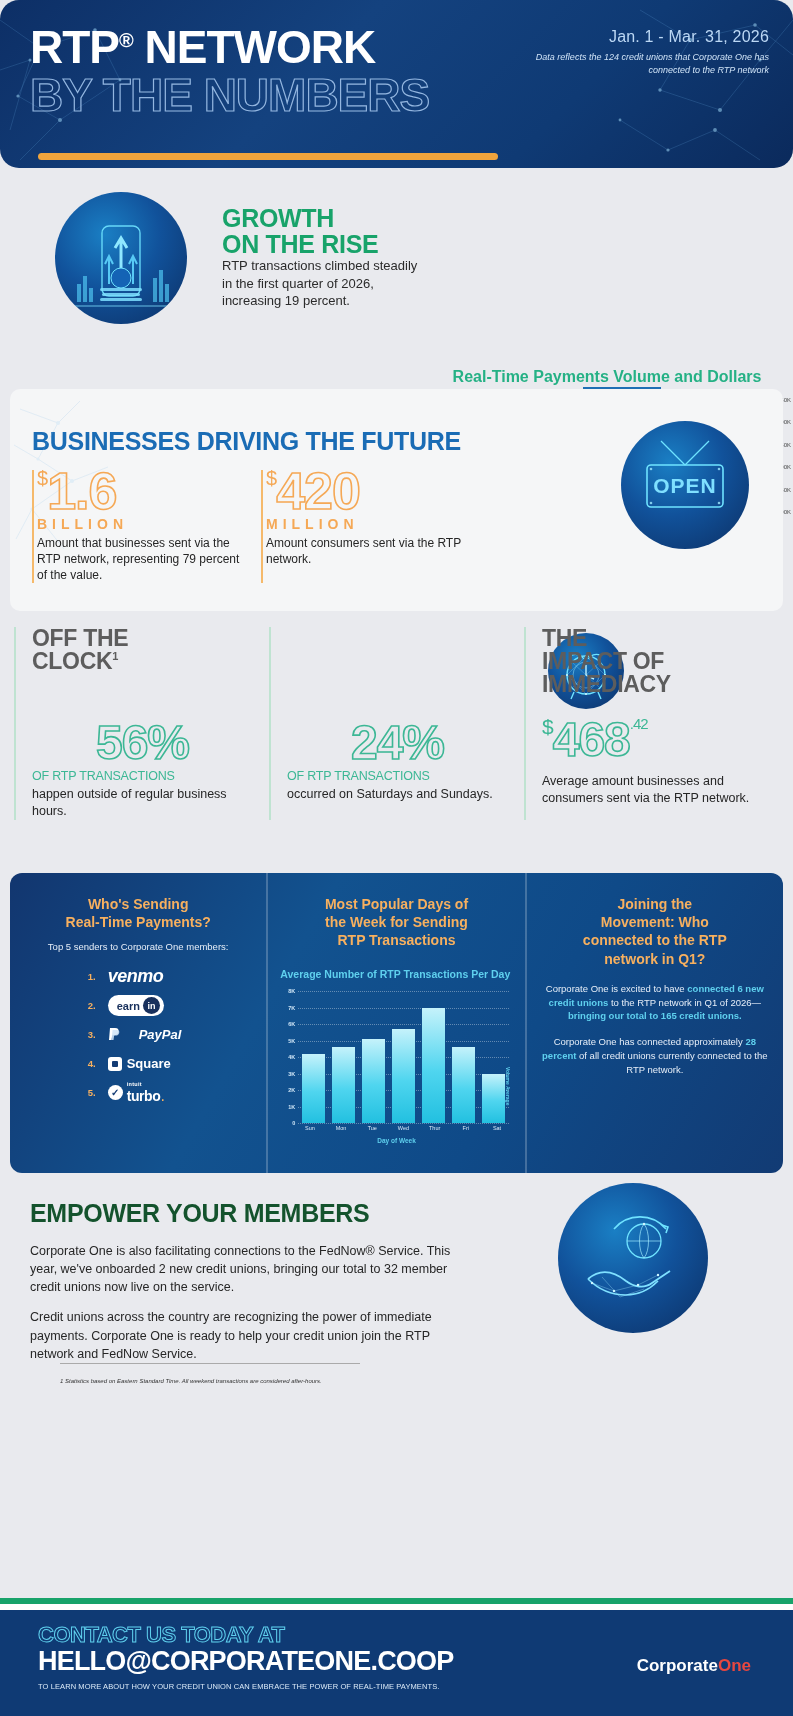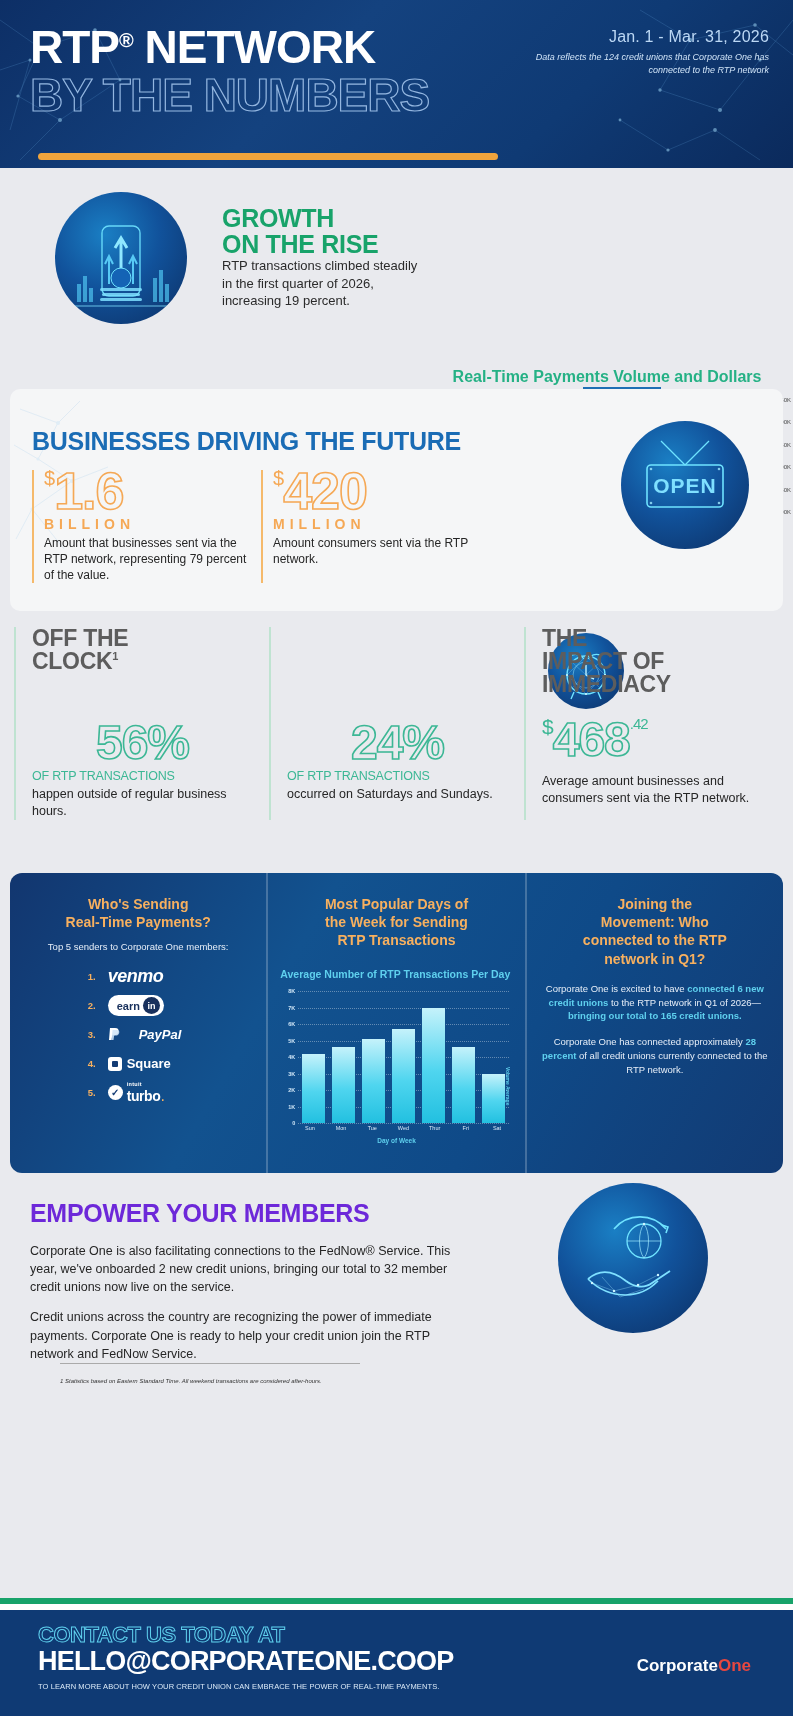--- a/index.html
+++ b/index.html
@@ -10,20 +10,21 @@
     overflow: hidden;
     position: relative;
   }
 
   
   .header {
     position: relative;
     height: 168px;
     background: linear-gradient(135deg, #0d2f66 0%, #14427f 40%, #0f3a74 70%, #0b2a5c 100%);
     overflow: hidden;
+    border-radius: 19px;
   }
   .hdr-net { position:absolute; inset:0; opacity:.55; }
   .hdr-inner { position: relative; padding: 26px 0 0 30px; }
   .title1 {
     font-size: 46px; font-weight: 800; color: #fff;
     letter-spacing: -1px; line-height: .95;
   }
   .title1 sup { font-size: 20px; vertical-align: super; font-weight: 700; }
   .title2 {
     font-size: 46px; font-weight: 800; line-height: 1.0;
@@ -99,21 +100,21 @@
   
   .biz {
     position: relative; margin: 6px 10px 0 10px; height: 222px;
     background: #f5f6f7; border-radius: 10px; overflow: hidden;
   }
   .biz-h {
     font-size: 25px; font-weight: 800; color: #1a6cb5; letter-spacing: -.3px;
     padding: 38px 0 0 22px;
   }
   .biz-cols { display: flex; padding: 14px 0 0 22px; }
-  .biz-col { width: 215px; border-left: 2px solid #f5b96b; padding-left: 10px; position: relative; }
+  .biz-col { width: 215px; border-left: 2px solid #f5b96b; padding-left: 3px; position: relative; }
   .biz-col:nth-child(2) { margin-left: 14px; }
   .big-num {
     font-size: 52px; font-weight: 800; line-height: .82; color: transparent;
     -webkit-text-stroke: 1.6px #f5a855; letter-spacing: -1px;
   }
   .big-dollar { font-size: 20px; color: #f5a855; -webkit-text-stroke: 0; vertical-align: top; font-weight: 500;}
   .big-unit { font-size: 14px; letter-spacing: 5px; color: #f5a855; font-weight: 600; margin-top: 3px; }
   .biz-p { font-size: 12px; color: #262626; line-height: 1.33; margin-top: 4px; }
   .biz-circ {
     position: absolute; right: 34px; top: 32px; width: 128px; height: 128px;
@@ -177,21 +178,21 @@
   .c2-xaxis { text-align:center; font-size:6.5px; color:#5fd0ee; font-weight:700; margin-top:6px; }
   .c2-yaxis { position:absolute; right:-2px; bottom:18px; font-size:5px; color:#5fd0ee; writing-mode:vertical-rl; font-weight:700;}
 
   .d-body { font-size: 9.5px; color: #e6eef8; text-align: center; line-height: 1.45; margin-top: 14px; }
   .d-body b { color: #5fd0ee; }
   .d-body2 { font-size: 9.5px; color: #e6eef8; text-align: center; line-height: 1.45; margin-top: 12px; }
   .d-body2 b { color: #5fd0ee; }
 
   
   .empower { position: relative; height: 195px; padding: 26px 0 0 30px; }
-  .emp-h { font-size: 25px; font-weight: 800; color: #6d28d9; letter-spacing: -.3px; }
+  .emp-h { font-size: 25px; font-weight: 800; color: #14532d; letter-spacing: -.3px; }
   .emp-p { font-size: 12.5px; color: #262626; line-height: 1.45; margin-top: 14px; width: 440px; }
   .emp-p2 { margin-top: 12px; }
   .emp-circ { position: absolute; right: 85px; top: 10px; width: 150px; height: 150px; }
   .fnote { font-size: 6px; font-style: italic; color: #333; padding: 14px 0 0 30px; }
   .fnote-rule { margin: 0 0 0 30px; width: 300px; border-top: 1px solid #aaa; }
 
   
   .footer {
     position: absolute; left:0; right:0; bottom: 0; height: 118px;
     background: #fff; border-top: 6px solid #18a36a;

